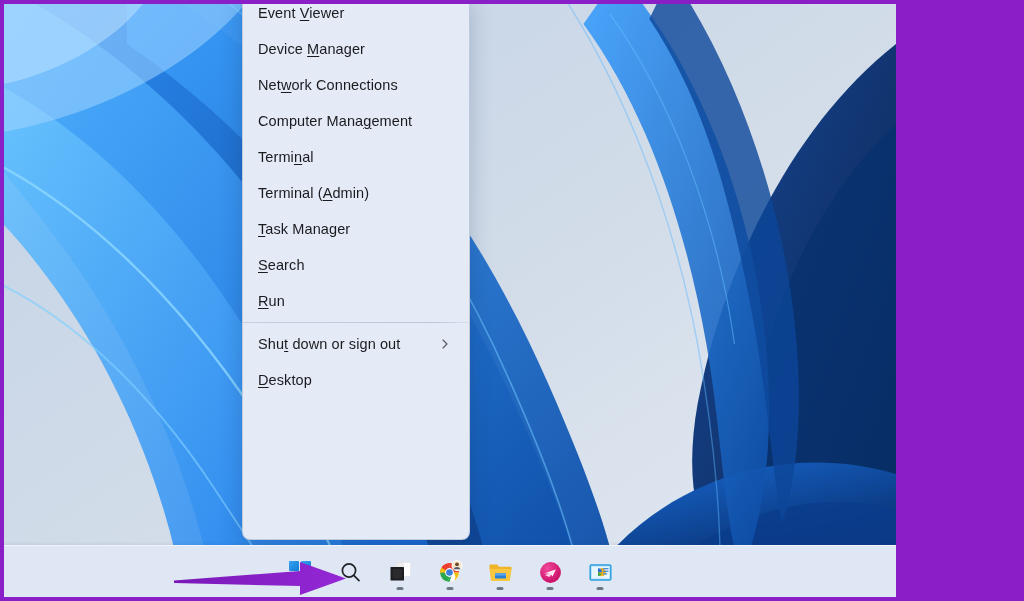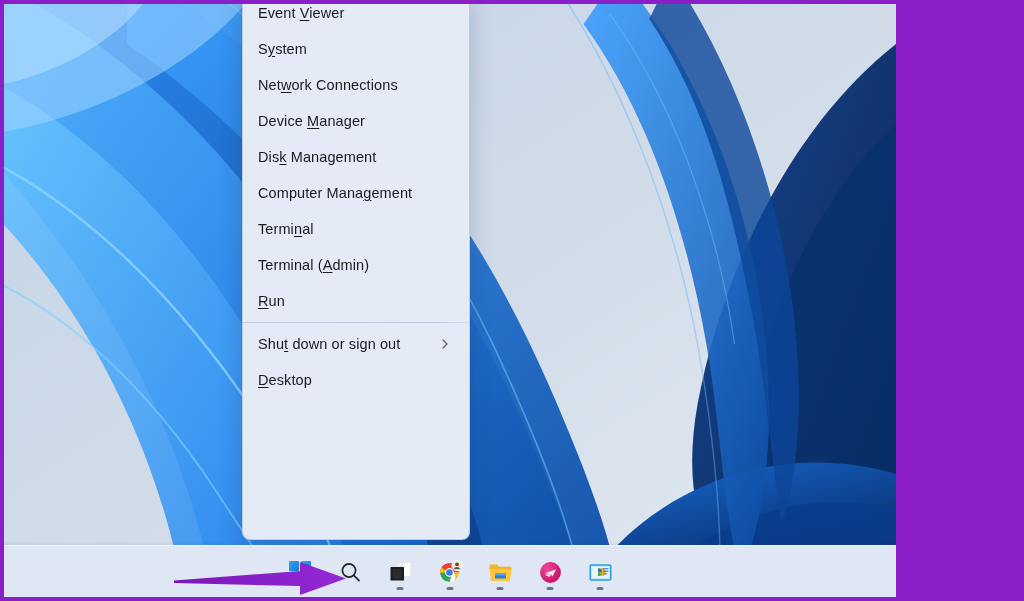--- a/index.html
+++ b/index.html
@@ -156,39 +156,39 @@
     </svg>
   </div>
 
   <div id="winx-menu">
     <div class="menu-list">
 
       <div class="menu-item">
         <span class="menu-label">Event <u>V</u>iewer</span>
       </div>
       <div class="menu-item">
-        <span class="menu-label">S<u>y</u>stem</span>
+        <span class="menu-label">Device <u>M</u>anager</span>
       </div>
       <div class="menu-item">
         <span class="menu-label">Net<u>w</u>ork Connections</span>
       </div>
       <div class="menu-item">
-        <span class="menu-label">Device <u>M</u>anager</span>
-      </div>
-      <div class="menu-item">
-        <span class="menu-label">Dis<u>k</u> Management</span>
-      </div>
-      <div class="menu-item">
         <span class="menu-label">Computer Mana<u>g</u>ement</span>
       </div>
       <div class="menu-item">
         <span class="menu-label">Termi<u>n</u>al</span>
       </div>
       <div class="menu-item">
         <span class="menu-label">Terminal (<u>A</u>dmin)</span>
+      </div>
+      <div class="menu-item">
+        <span class="menu-label"><u>T</u>ask Manager</span>
+      </div>
+      <div class="menu-item">
+        <span class="menu-label"><u>S</u>earch</span>
       </div>
       <div class="menu-item">
         <span class="menu-label"><u>R</u>un</span>
       </div>
 
       <div class="menu-sep"></div>
 
       <div class="menu-item">
         <span class="menu-label">Shu<u>t</u> down or sign out</span>
         <span class="chev">

